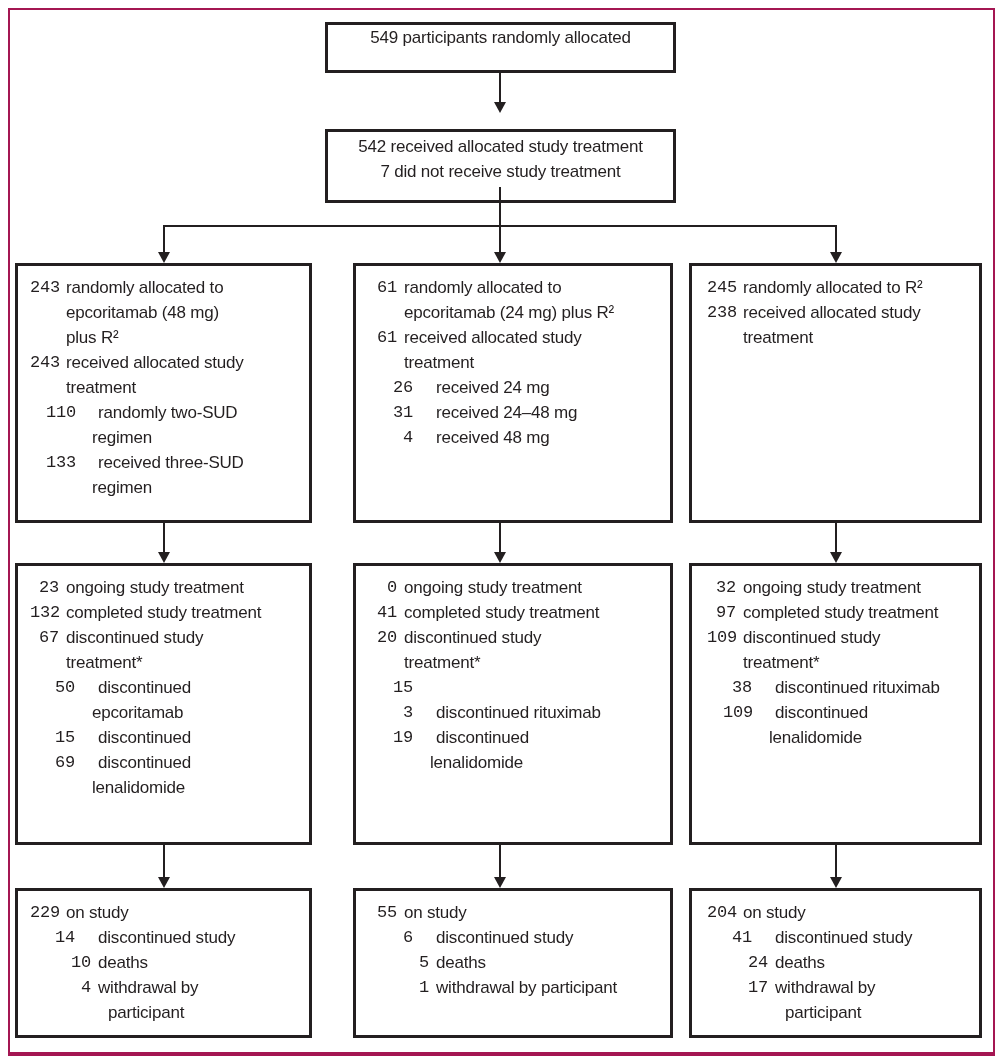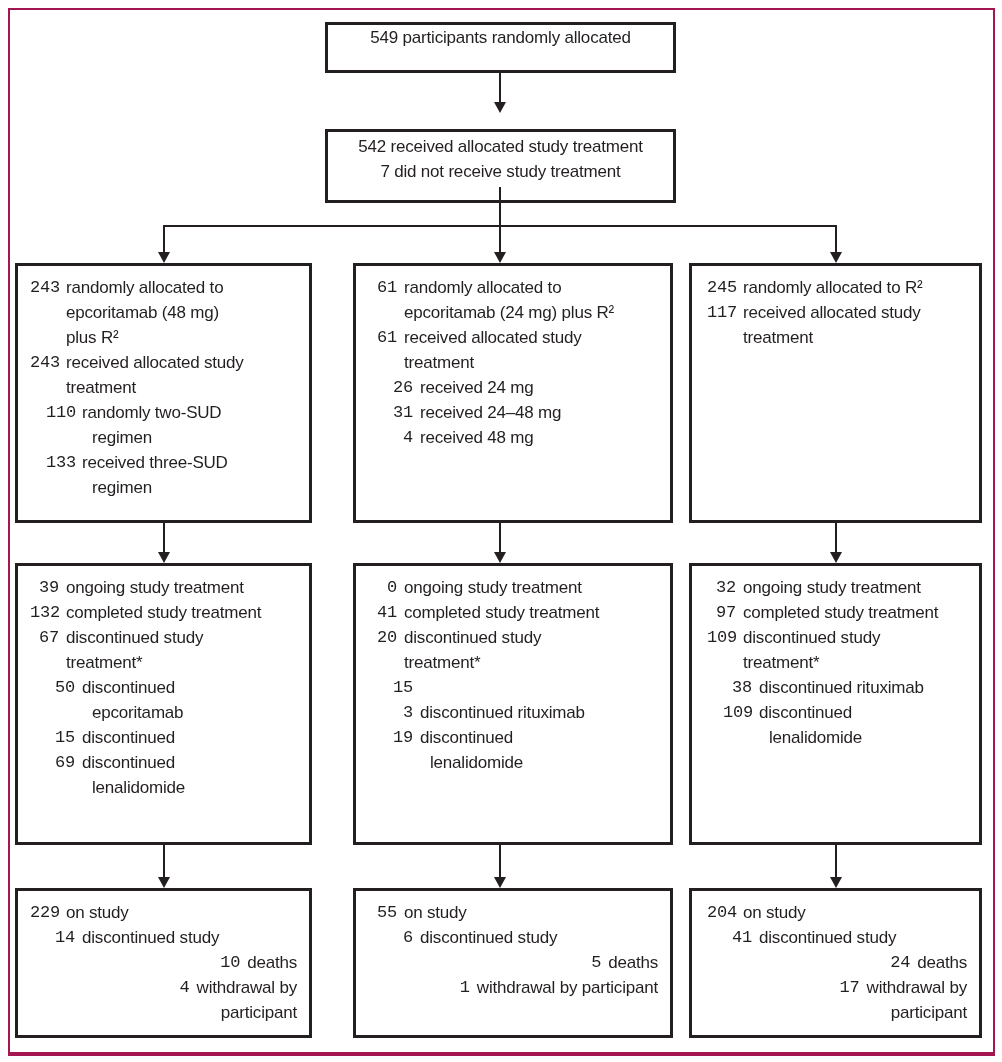--- a/index.html
+++ b/index.html
@@ -40,22 +40,22 @@
   .colL{left:15px;width:297px;}
   .colM{left:353px;width:320px;}
   .colR{left:689px;width:293px;padding-left:15px;}
   .t3{top:263px;height:260px;}
   .t4{top:563px;height:282px;}
   .t5{top:888px;height:150px;}
   
   .line{display:flex;white-space:pre;}
   .num{flex:none;width:29px;text-align:right;padding-right:7px;font-family:Liberation Mono, monospace;}
   .txt{white-space:pre;}
-  .lvl1{margin-left:16px;}
-  .lvl2{margin-left:32px;justify-content:flex-end;}
+  .lvl1{margin-left:16px;gap:16px;}
+  .lvl2{margin-left:32px;}
   .cont{padding-left:36px;}
   .lvl1.cont,.lvl2.cont,.lvl3.cont{padding-left:46px;}
   
   .vline{position:absolute;width:2px;background:var(--ink);}
   .hline{position:absolute;height:2px;background:var(--ink);}
   .ah{position:absolute;width:0;height:0;
       border-left:6px solid transparent;border-right:6px solid transparent;
       border-top:11px solid var(--ink);}
 </style>
 </head>
@@ -79,21 +79,21 @@
       <div class="line lvl0 cont"><span class="txt">epcoritamab (48 mg)</span></div>
       <div class="line lvl0 cont"><span class="txt">plus R²</span></div>
       <div class="line lvl0"><span class="num">243</span><span class="txt">received allocated study</span></div>
       <div class="line lvl0 cont"><span class="txt">treatment</span></div>
       <div class="line lvl1"><span class="num">110</span><span class="txt">randomly two-SUD</span></div>
       <div class="line lvl1 cont"><span class="txt">regimen</span></div>
       <div class="line lvl1"><span class="num">133</span><span class="txt">received three-SUD</span></div>
       <div class="line lvl1 cont"><span class="txt">regimen</span></div>
     </div>
   <div class="fbox colL t4">
-      <div class="line lvl0"><span class="num">39</span><span class="txt">ongoing study treatment</span></div>
+      <div class="line lvl0"><span class="num">23</span><span class="txt">ongoing study treatment</span></div>
       <div class="line lvl0"><span class="num">132</span><span class="txt">completed study treatment</span></div>
       <div class="line lvl0"><span class="num">67</span><span class="txt">discontinued study</span></div>
       <div class="line lvl0 cont"><span class="txt">treatment*</span></div>
       <div class="line lvl1"><span class="num">50</span><span class="txt">discontinued</span></div>
       <div class="line lvl1 cont"><span class="txt">epcoritamab</span></div>
       <div class="line lvl1"><span class="num">15</span><span class="txt">discontinued</span></div>
       <div class="line lvl1"><span class="num">69</span><span class="txt">discontinued</span></div>
       <div class="line lvl1 cont"><span class="txt">lenalidomide</span></div>
     </div>
   <div class="fbox colL t5">
@@ -125,21 +125,21 @@
     </div>
   <div class="fbox colM t5">
       <div class="line lvl0"><span class="num">55</span><span class="txt">on study</span></div>
       <div class="line lvl1"><span class="num">6</span><span class="txt">discontinued study</span></div>
       <div class="line lvl2"><span class="num">5</span><span class="txt">deaths</span></div>
       <div class="line lvl2"><span class="num">1</span><span class="txt">withdrawal by participant</span></div>
     </div>
 
   <div class="fbox colR t3">
       <div class="line lvl0"><span class="num">245</span><span class="txt">randomly allocated to R²</span></div>
-      <div class="line lvl0"><span class="num">117</span><span class="txt">received allocated study</span></div>
+      <div class="line lvl0"><span class="num">238</span><span class="txt">received allocated study</span></div>
       <div class="line lvl0 cont"><span class="txt">treatment</span></div>
     </div>
   <div class="fbox colR t4">
       <div class="line lvl0"><span class="num">32</span><span class="txt">ongoing study treatment</span></div>
       <div class="line lvl0"><span class="num">97</span><span class="txt">completed study treatment</span></div>
       <div class="line lvl0"><span class="num">109</span><span class="txt">discontinued study</span></div>
       <div class="line lvl0 cont"><span class="txt">treatment*</span></div>
       <div class="line lvl1"><span class="num">38</span><span class="txt">discontinued rituximab</span></div>
       <div class="line lvl1"><span class="num">109</span><span class="txt">discontinued</span></div>
       <div class="line lvl1 cont"><span class="txt">lenalidomide</span></div>

